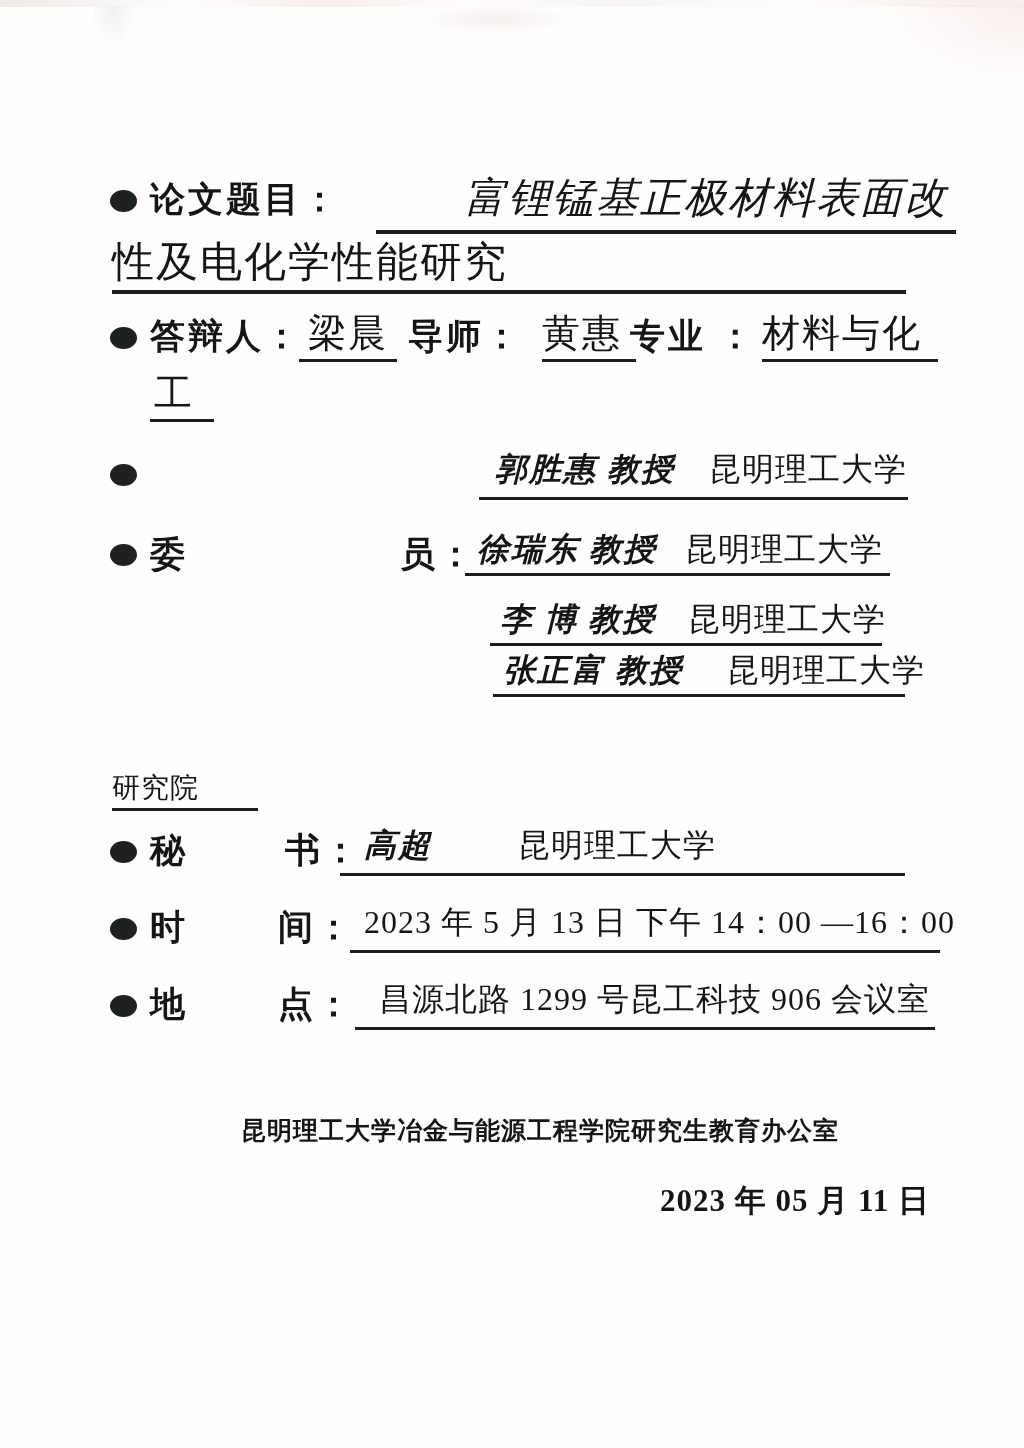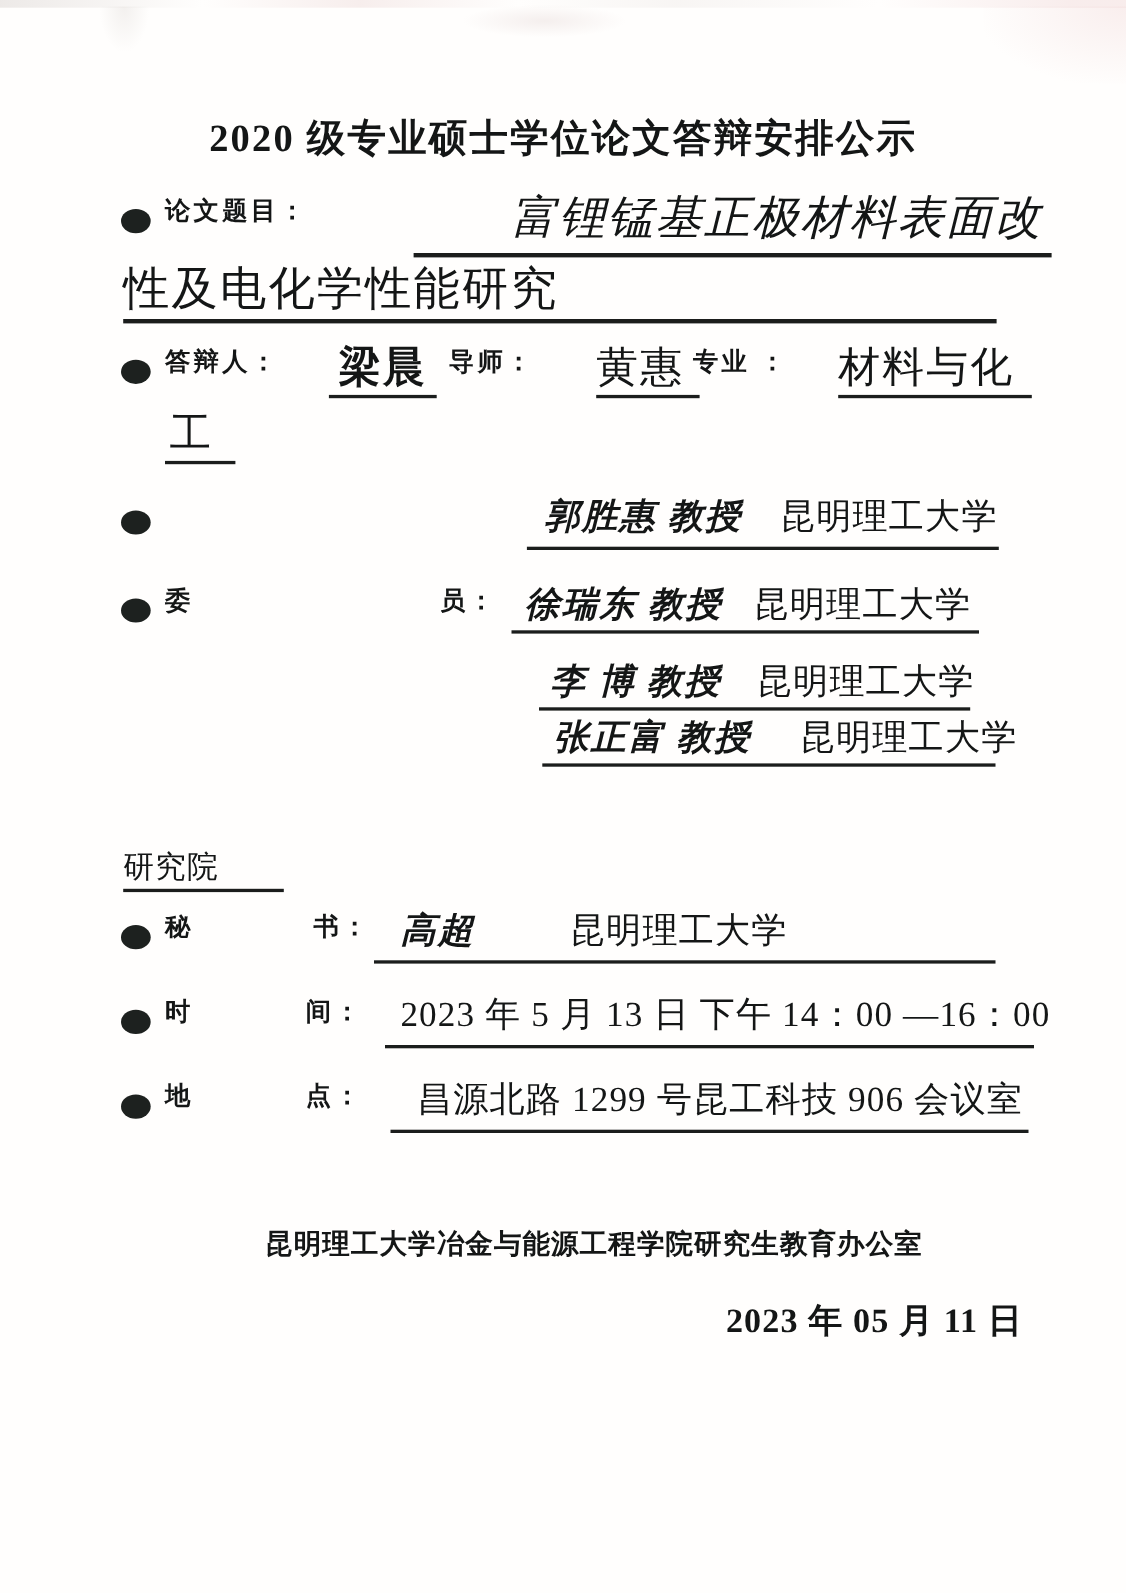--- a/index.html
+++ b/index.html
@@ -41,38 +41,38 @@
   }
 
   .blt {
     position: absolute; left: 110px;
     width: 27px; height: 22px;
     background: #1d211f; border-radius: 50%;
   }
   .b1 { top: 190px; } .b2 { top: 327px; } .b3 { top: 464px; }
   .b4 { top: 544px; } .b5 { top: 841px; } .b6 { top: 918px; } .b7 { top: 995px; }
 
-  .lbl { font-weight: 700; font-size: 23px; letter-spacing: 3px; }
+  .lbl { font-weight: 700; font-size: 35px; letter-spacing: 3px; }
 
   .u { display: inline-block; border-bottom: 3px solid #1b1d1c; box-sizing: border-box; }
   .u4 { border-bottom-width: 4px; }
 
   .bigval { font-size: 42px; letter-spacing: 2px; }
   .val    { font-size: 32px; letter-spacing: 1px; }
   .nameval{ font-size: 38px; letter-spacing: 2px; }
   .script { font-style: italic; font-weight: 700; font-size: 32px; letter-spacing: 2px; }
 
   
   #thesis-label { left: 150px; top: 176px; }
   #thesis-u1 { left: 376px; top: 170px; width: 580px; height: 64px; padding-left: 88px; font-style: italic; }
   #thesis-u2 { left: 112px; top: 234px; width: 794px; height: 60px; }
 
   
   #defender-label { left: 150px; top: 313px; }
-  #defender-u   { left: 299px; top: 308px; width: 98px;  height: 54px; text-align: center; font-weight: bold; }
+  #defender-u   { left: 299px; top: 308px; width: 98px;  height: 54px; text-align: center; }
   #advisor-label{ left: 408px; top: 313px; }
   #advisor-u    { left: 542px; top: 308px; width: 94px;  height: 54px; text-align: left; }
   #major-label  { left: 630px; top: 313px; }
   #major-u      { left: 762px; top: 308px; width: 176px; height: 54px; }
   #major-u2     { left: 150px; top: 368px; width: 64px;  height: 54px; padding-left: 4px; }
 
   
   #chair-label { left: 150px; top: 451px; letter-spacing: 2px; }
   #chair-u { left: 479px; top: 448px; width: 429px; height: 52px; padding-left: 16px; }
   #chair-u .org { margin-left: 30px; }
@@ -122,21 +122,20 @@
 </head>
 <body>
 
 <div id="page">
 
   <div class="scan-top"></div>
   <div class="smudge sm1"></div>
   <div class="smudge sm2"></div>
   <div class="smudge sm3"></div>
 
-  <div id="title" class="abs">2020 级专业硕士学位论文答辩安排公示</div>
 
   <span class="blt b1"></span>
   <span class="blt b2"></span>
   <span class="blt b3"></span>
   <span class="blt b4"></span>
   <span class="blt b5"></span>
   <span class="blt b6"></span>
   <span class="blt b7"></span>
 
   <span id="thesis-label" class="abs lbl">论文题目：</span>

